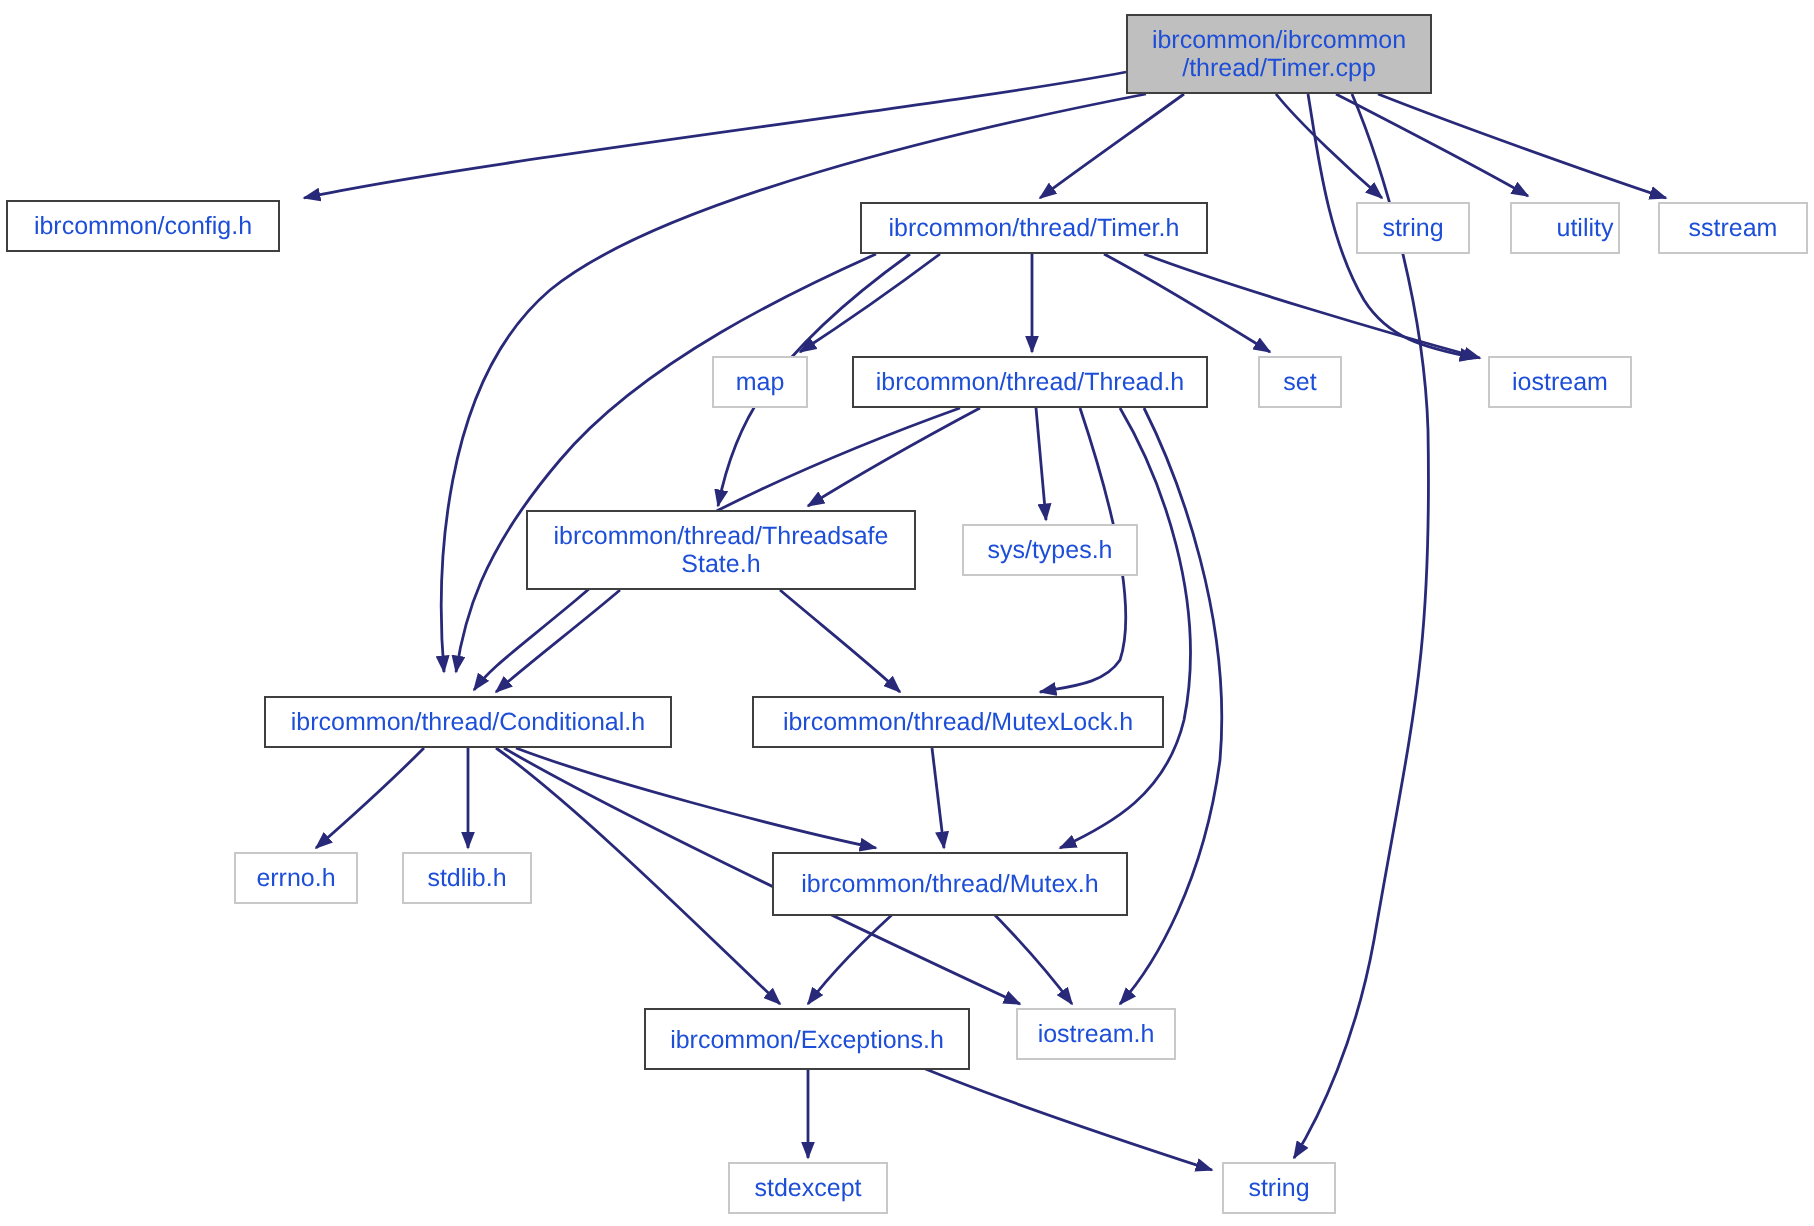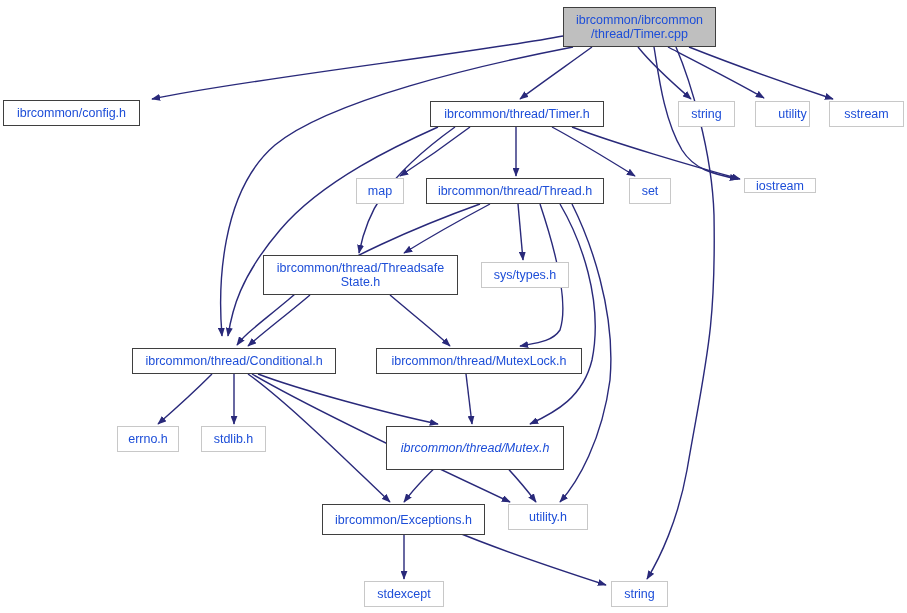--- a/index.html
+++ b/index.html
@@ -98,27 +98,27 @@
       <div class="node kind-root" style="left: 563px; top: 7px; width: 153px; height: 40px;">ibrcommon/ibrcommon
 /thread/Timer.cpp</div>
       <div class="node kind-local" style="left: 3px; top: 100px; width: 137px; height: 26px;">ibrcommon/config.h</div>
       <div class="node kind-local" style="left: 430px; top: 101px; width: 174px; height: 26px;">ibrcommon/thread/Timer.h</div>
       <div class="node kind-system" style="left: 678px; top: 101px; width: 57px; height: 26px;">string</div>
       <div class="node kind-system" style="left: 755px; top: 101px; width: 55px; height: 26px; padding-left: 20px;">utility</div>
       <div class="node kind-system" style="left: 829px; top: 101px; width: 75px; height: 26px;">sstream</div>
       <div class="node kind-system" style="left: 356px; top: 178px; width: 48px; height: 26px;">map</div>
       <div class="node kind-local" style="left: 426px; top: 178px; width: 178px; height: 26px;">ibrcommon/thread/Thread.h</div>
       <div class="node kind-system" style="left: 629px; top: 178px; width: 42px; height: 26px;">set</div>
-      <div class="node kind-system" style="left: 744px; top: 178px; width: 72px; height: 15px;">iostream</div>
+      <div class="node kind-system" style="left: 744px; top: 178px; width: 72px; height: 26px;">iostream</div>
       <div class="node kind-local" style="left: 263px; top: 255px; width: 195px; height: 40px;">ibrcommon/thread/Threadsafe
 State.h</div>
       <div class="node kind-system" style="left: 481px; top: 262px; width: 88px; height: 26px;">sys/types.h</div>
       <div class="node kind-local" style="left: 132px; top: 348px; width: 204px; height: 26px;">ibrcommon/thread/Conditional.h</div>
       <div class="node kind-local" style="left: 358px; top: 348px; width: 206px; height: 26px; margin-left: 18px;">ibrcommon/thread/MutexLock.h</div>
       <div class="node kind-system" style="left: 117px; top: 426px; width: 62px; height: 26px;">errno.h</div>
       <div class="node kind-system" style="left: 201px; top: 426px; width: 65px; height: 26px;">stdlib.h</div>
-      <div class="node kind-local" style="left: 386px; top: 426px; width: 178px; height: 44px; font-style: italic;">ibrcommon/thread/Mutex.h</div>
+      <div class="node kind-local" style="left: 386px; top: 426px; width: 178px; height: 32px;">ibrcommon/thread/Mutex.h</div>
       <div class="node kind-local" style="left: 322px; top: 504px; width: 163px; height: 31px;">ibrcommon/Exceptions.h</div>
-      <div class="node kind-system" style="left: 508px; top: 504px; width: 80px; height: 26px;">utility.h</div>
+      <div class="node kind-system" style="left: 508px; top: 504px; width: 80px; height: 26px;">iostream.h</div>
       <div class="node kind-system" style="left: 364px; top: 581px; width: 80px; height: 26px;">stdexcept</div>
       <div class="node kind-system" style="left: 611px; top: 581px; width: 57px; height: 26px;">string</div>
     </div>
 </div>
 
 </body></html>

